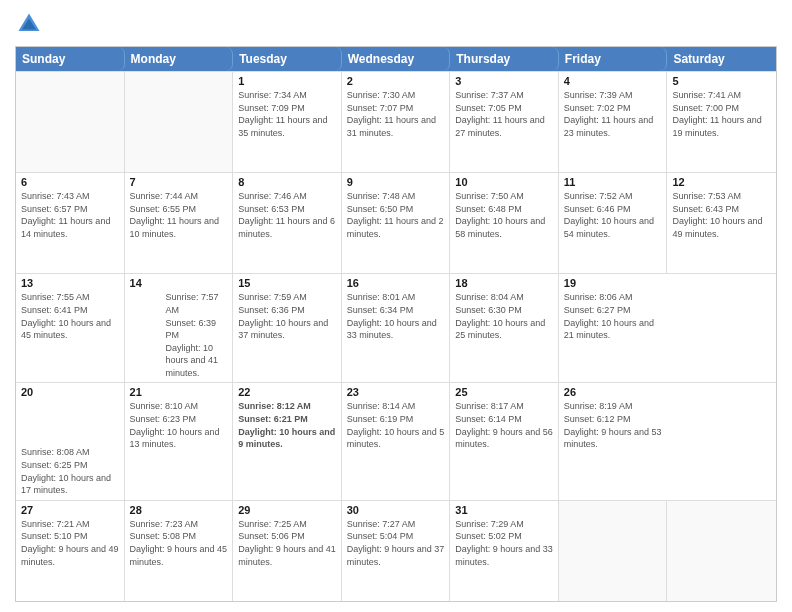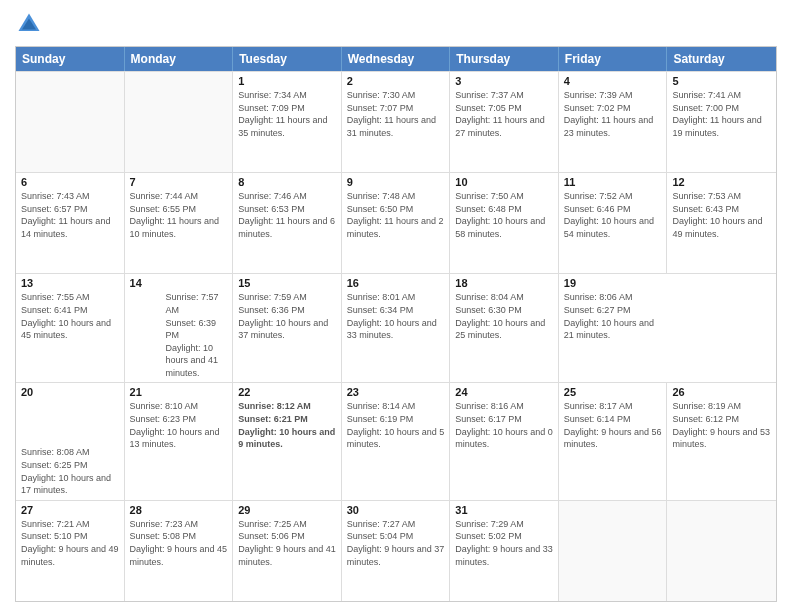--- a/index.html
+++ b/index.html
@@ -64,20 +64,21 @@
       grid-template-columns: repeat(7, 1fr);
       background: #4a7fc1;
     }
     .cal-header-cell {
       color: #fff;
       font-size: 12px;
       font-weight: bold;
       padding: 5px 6px;
       border-right: 1px solid #6a9fd1;
       text-align: left;
+      border-radius: 7px;
     }
     .cal-header-cell:last-child { border-right: none; }
     .cal-body {
       display: flex;
       flex-direction: column;
       flex: 1;
     }
     .cal-row {
       display: grid;
       grid-template-columns: repeat(7, 1fr);
@@ -273,26 +274,20 @@
 Sunset: 6:21 PM
 Daylight: 10 hours and 9 minutes.</div>
           </div>
           <div class="cal-cell">
             <div class="day-num">23</div>
             <div class="sun-info" style="white-space: pre-wrap;">Sunrise: 8:14 AM
 Sunset: 6:19 PM
 Daylight: 10 hours and 5 minutes.</div>
           </div>
           <div class="cal-cell">
-            <div class="day-num">24</div>
-            <div class="sun-info" style="white-space: pre-wrap;">Sunrise: 8:16 AM
-Sunset: 6:17 PM
-Daylight: 10 hours and 0 minutes.</div>
-          </div>
-          <div class="cal-cell">
             <div class="day-num">25</div>
             <div class="sun-info" style="white-space: pre-wrap;">Sunrise: 8:17 AM
 Sunset: 6:14 PM
 Daylight: 9 hours and 56 minutes.</div>
           </div>
           <div class="cal-cell">
             <div class="day-num">26</div>
             <div class="sun-info" style="white-space: pre-wrap;">Sunrise: 8:19 AM
 Sunset: 6:12 PM
 Daylight: 9 hours and 53 minutes.</div>

